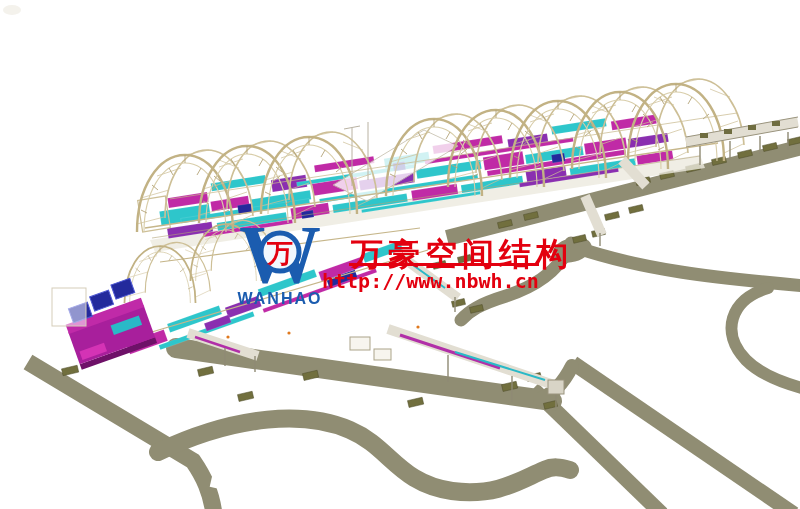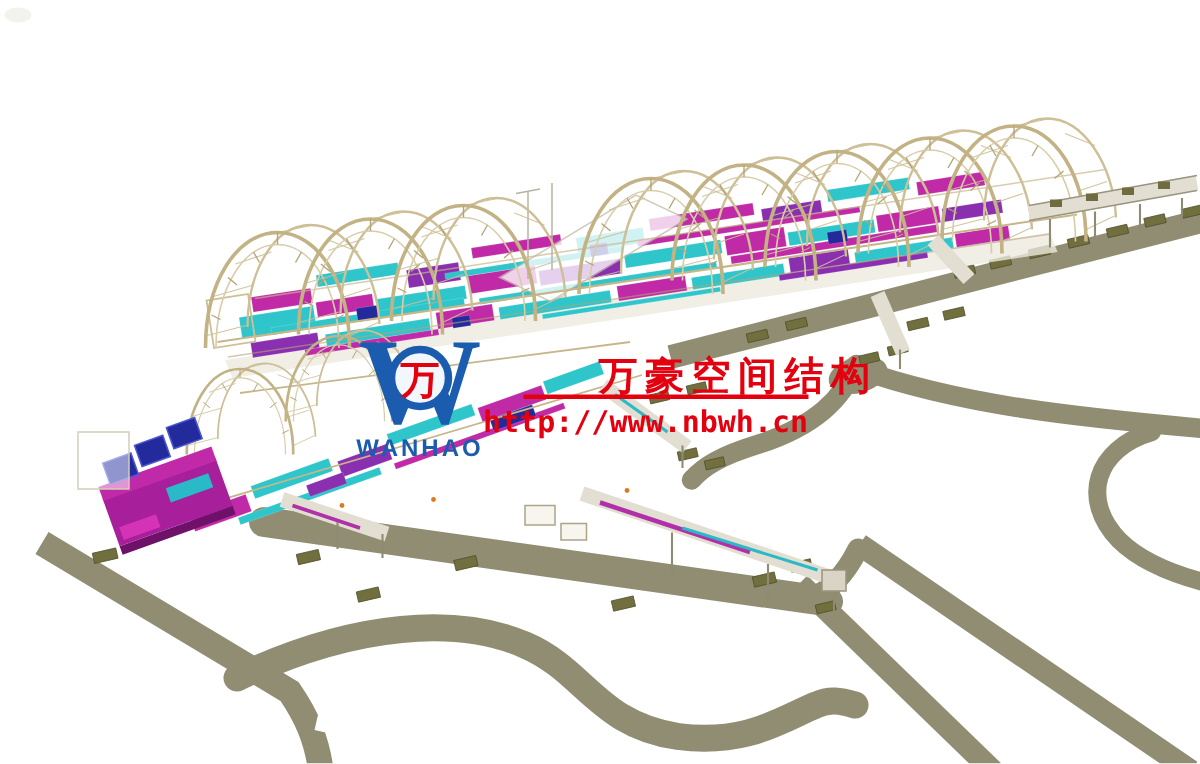--- a/index.html
+++ b/index.html
@@ -15,23 +15,23 @@
   .arcB{stroke:#cdbf96;stroke-width:1.6;fill:none;}
   .lat{stroke:#cdbf96;stroke-width:.8;fill:none;opacity:.9;}
   .lat2{stroke:#b3a478;stroke-width:.9;fill:none;}
   .m{stroke:rgba(255,255,255,.25);stroke-width:.4;}
   .c-cy{fill:var(--duct-cyan);} .c-mg{fill:var(--duct-magenta);}
   .c-pu{fill:var(--duct-purple);} .c-bl{fill:var(--equipment-blue);}
   .walk{stroke:#e2ded2;stroke-width:10;stroke-linecap:butt;fill:none;}
   .walkline{stroke:#9a947e;stroke-width:1;fill:none;}
   .post{stroke:#8f8a74;stroke-width:1.4;fill:none;}
   
-  .wm-cn{position:absolute;left:351px;top:233px;font-size:26px;font-weight:bold;
+  .wm-cn{position:absolute;left:351px;top:233px;font-size:32px;font-weight:bold;
          letter-spacing:5px;color:var(--wm-red);
-         font-family:Liberation Sans, sans-serif;white-space:nowrap;margin-left:48px;}
+         font-family:Liberation Sans, sans-serif;white-space:nowrap;}
   .wm-underline{position:absolute;left:349px;top:263px;width:190px;height:3px;
          background:var(--wm-red);}
   .wm-url{position:absolute;left:322px;top:269px;font-size:20px;font-weight:bold;
          color:var(--wm-red);font-family:"DejaVu Sans Mono","Liberation Mono",monospace;
          white-space:nowrap;text-align:right;}
   .wm-logo{position:absolute;left:226px;top:212px;width:108px;height:100px;}
 </style>
 </head>
 <body>
 

